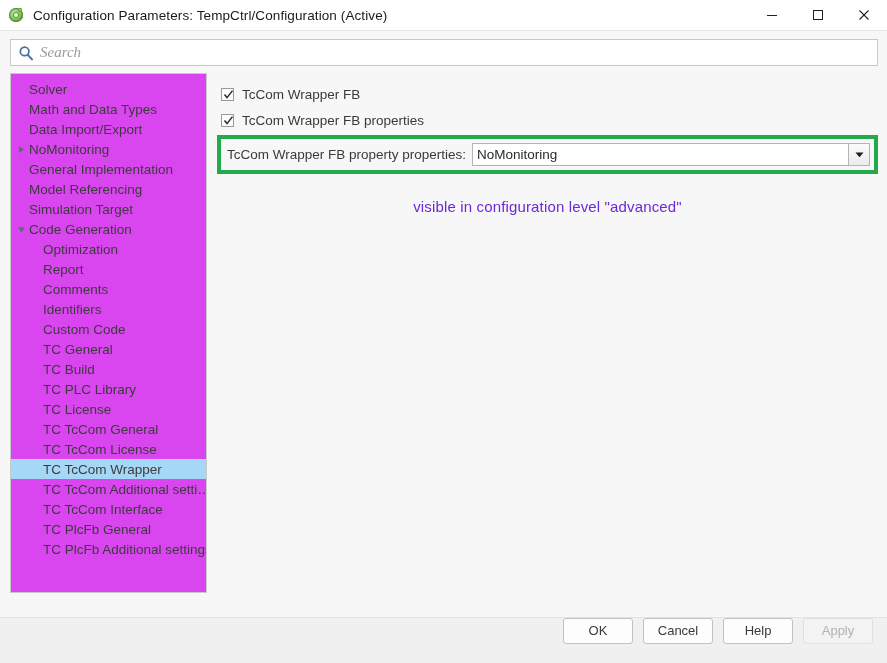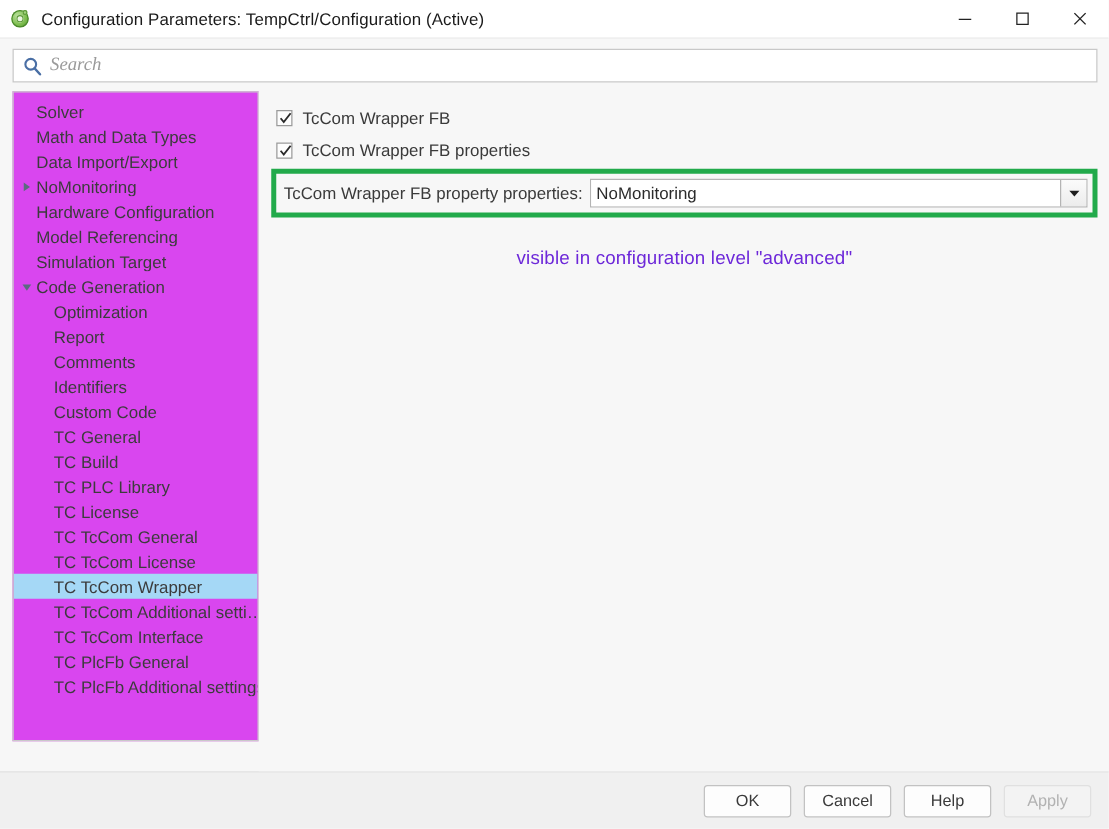--- a/index.html
+++ b/index.html
@@ -215,21 +215,20 @@
     letter-spacing: 0.15px;
   }
 
   
   .footer {
     flex: 0 0 auto;
     height: 46px;
     background: #f0f0f0;
     border-top: 1px solid #e2e2e2;
     display: flex;
-    align-items: center;
     justify-content: flex-end;
     padding-right: 14px;
     gap: 10px;
     padding-left: 19px;
   }
   .btn {
     width: 70px; height: 26px;
     border: 1px solid #c2c2c2;
     border-radius: 3px;
     background: #fdfdfd;
@@ -308,21 +307,21 @@
         <div class="tree-item">
           <span class="tw-arrow">
             <svg width="9" height="9" viewBox="0 0 9 9">
               <polygon points="2,1 7,4.5 2,8" fill="#5a6b80"></polygon>
             </svg>
           </span>
           <span class="tree-label">NoMonitoring</span>
         </div>
         <div class="tree-item">
           <span class="tw-arrow"></span>
-          <span class="tree-label">Hardware Configuration</span>
+          <span class="tree-label">General Implementation</span>
         </div>
         <div class="tree-item">
           <span class="tw-arrow"></span>
           <span class="tree-label">Model Referencing</span>
         </div>
         <div class="tree-item">
           <span class="tw-arrow"></span>
           <span class="tree-label">Simulation Target</span>
         </div>
         <div class="tree-item">

